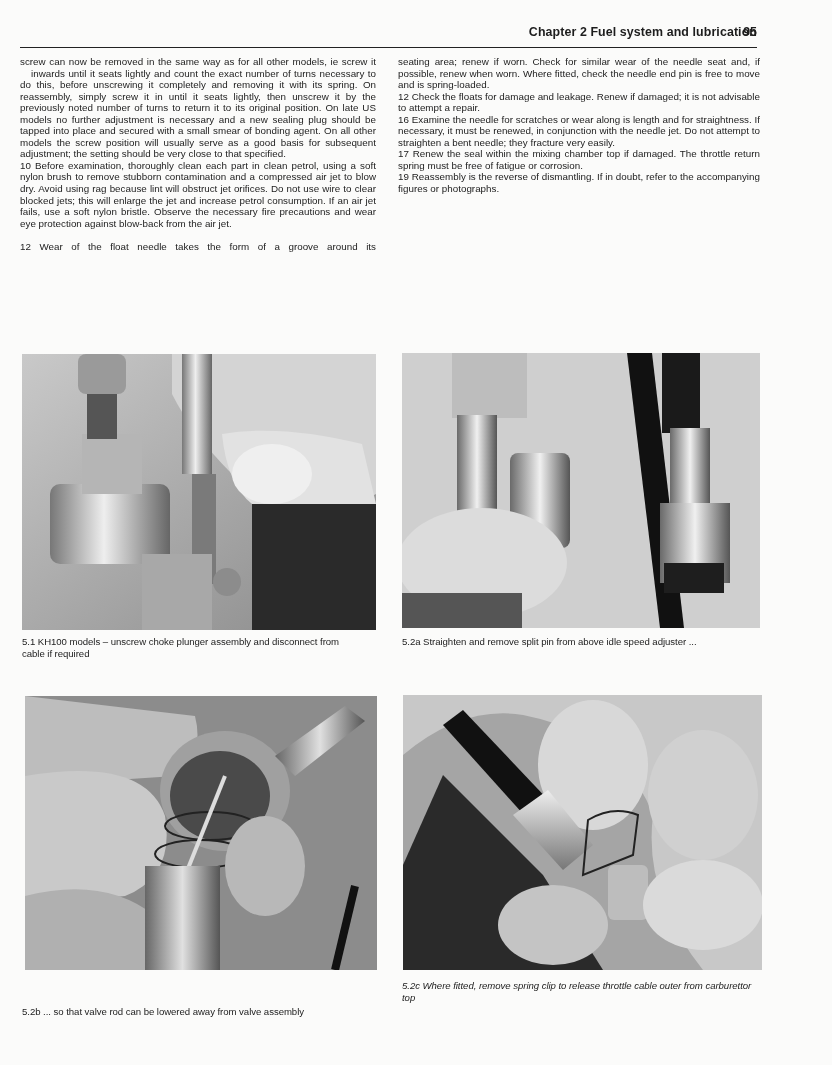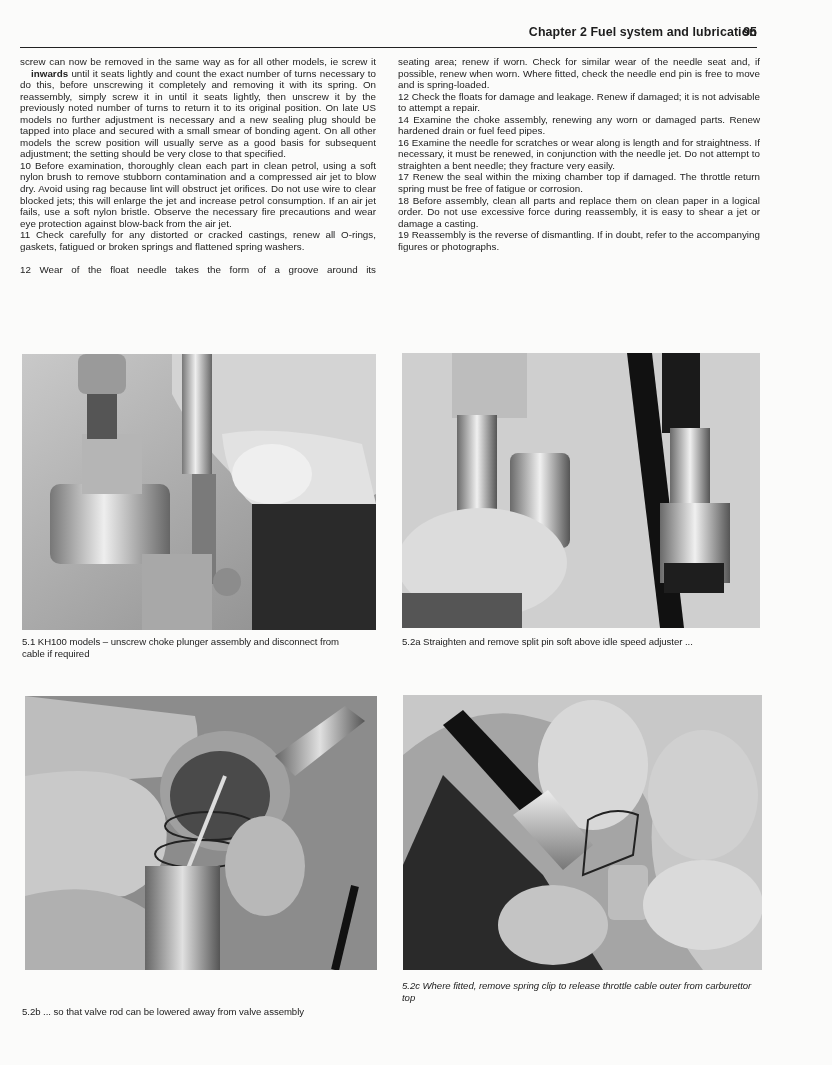--- a/index.html
+++ b/index.html
@@ -18,21 +18,21 @@
   .header .page-num {
     position:absolute; right:0; top:3px; font-size:12.4px; font-weight:bold;
   }
   .col {
     position:absolute; top:56px; font-size:9.8px; line-height:11.55px;
     text-align:justify; letter-spacing:0.02px; color:#222;
   }
   .col p { margin:0; }
   .col-left { left:20px; width:356px; }
   .col-right { left:398px; width:362px; }
-  .col b { font-weight:bold;padding-left:11px; }
+  .col b { font-weight:normal;padding-left:11px; }
 
   .photo {
     position:absolute; overflow:hidden; background:#9a9a9a;
   }
   .photo svg { display:block; width:100%; height:100%; }
   .caption {
     position:absolute; font-size:9.6px; line-height:11.8px; color:#222;
     font-family:"Liberation Sans", sans-serif; letter-spacing:-0.05px;
   }
 </style>
@@ -40,31 +40,28 @@
 <body>
 
 <div class="header">
   <div class="title">Chapter 2 Fuel system and lubrication</div>
   <div class="page-num">95</div>
 </div>
 
 <div class="col col-left">
   <p><span>screw can now be removed in the same way as for all other models, ie screw it </span><b>inwards</b><span> until it seats lightly and count the exact number of turns necessary to do this, before unscrewing it completely and removing it with its spring. On reassembly, simply screw it in until it seats lightly, then unscrew it by the previously noted number of turns to return it to its original position. On late US models no further adjustment is necessary and a new sealing plug should be tapped into place and secured with a small smear of bonding agent. On all other models the screw position will usually serve as a good basis for subsequent adjustment; the setting should be very close to that specified.</span></p>
   <p>10 Before examination, thoroughly clean each part in clean petrol, using a soft nylon brush to remove stubborn contamination and a compressed air jet to blow dry. Avoid using rag because lint will obstruct jet orifices. Do not use wire to clear blocked jets; this will enlarge the jet and increase petrol consumption. If an air jet fails, use a soft nylon bristle. Observe the necessary fire precautions and wear eye protection against blow-back from the air jet.</p>
-  <p>11 Check carefully for any distorted or cracked castings, renew all O-rings, gaskets, fatigued or broken springs and flattened spring washers.</p>
   <p style="text-align-last:justify;margin-top:12px;">12 Wear of the float needle takes the form of a groove around its</p>
 </div>
 
 <div class="col col-right">
   <p>seating area; renew if worn. Check for similar wear of the needle seat and, if possible, renew when worn. Where fitted, check the needle end pin is free to move and is spring-loaded.</p>
   <p>12 Check the floats for damage and leakage. Renew if damaged; it is not advisable to attempt a repair.</p>
-  <p>14 Examine the choke assembly, renewing any worn or damaged parts. Renew hardened drain or fuel feed pipes.</p>
   <p>16 Examine the needle for scratches or wear along is length and for straightness. If necessary, it must be renewed, in conjunction with the needle jet. Do not attempt to straighten a bent needle; they fracture very easily.</p>
   <p>17 Renew the seal within the mixing chamber top if damaged. The throttle return spring must be free of fatigue or corrosion.</p>
-  <p>18 Before assembly, clean all parts and replace them on clean paper in a logical order. Do not use excessive force during reassembly, it is easy to shear a jet or damage a casting.</p>
   <p>19 Reassembly is the reverse of dismantling. If in doubt, refer to the accompanying figures or photographs.</p>
 </div>
 
 <div class="photo" style="left:22px;top:354px;width:354px;height:276px;">
   <svg viewBox="0 0 354 276" preserveAspectRatio="none">
     <defs>
       <linearGradient id="g1bg" x1="0" y1="0" x2="1" y2="1">
           <stop offset="0" stop-color="#c9c9c9"></stop>
           <stop offset="1" stop-color="#8a8a8a"></stop>
         </linearGradient>
@@ -106,21 +103,21 @@
     <rect x="108" y="100" width="60" height="95" rx="8" fill="url(#g2m)"></rect>
     <ellipse cx="80" cy="210" rx="85" ry="55" fill="#dcdcdc"></ellipse>
     <rect x="0" y="240" width="120" height="35" fill="#555"></rect>
     <polygon points="225,0 250,0 282,275 258,275" fill="#111"></polygon>
     <rect x="260" y="0" width="38" height="80" fill="#1a1a1a"></rect>
     <rect x="268" y="75" width="40" height="80" fill="url(#g2m)"></rect>
     <rect x="258" y="150" width="70" height="80" fill="url(#g2m)"></rect>
     <rect x="262" y="210" width="60" height="30" fill="#1e1e1e"></rect>
   </svg>
 </div>
-<div class="caption" style="left:402px;top:636px;width:330px;">5.2a Straighten and remove split pin soft above idle speed adjuster ...</div>
+<div class="caption" style="left:402px;top:636px;width:330px;">5.2a Straighten and remove split pin from above idle speed adjuster ...</div>
 
 <div class="photo" style="left:25px;top:696px;width:352px;height:274px;">
   <svg viewBox="0 0 352 274" preserveAspectRatio="none">
     <defs>
       <linearGradient id="g3m" x1="0" x2="1">
           <stop offset="0" stop-color="#666"></stop>
           <stop offset=".5" stop-color="#e0e0e0"></stop>
           <stop offset="1" stop-color="#555"></stop>
         </linearGradient>
     </defs>

